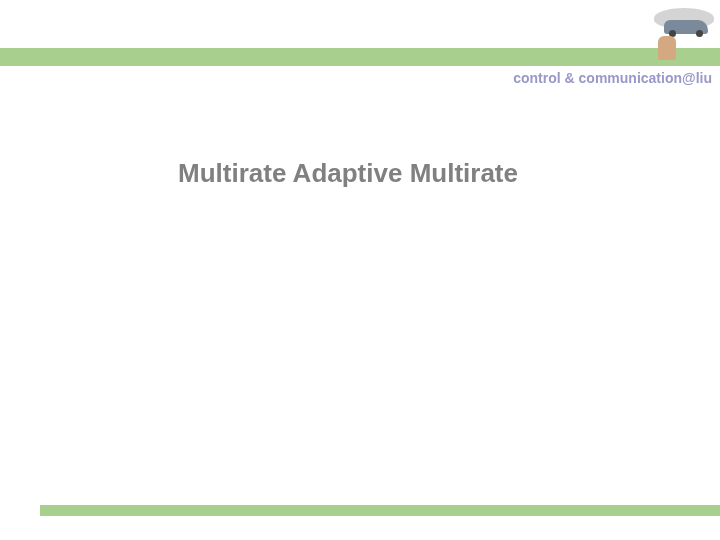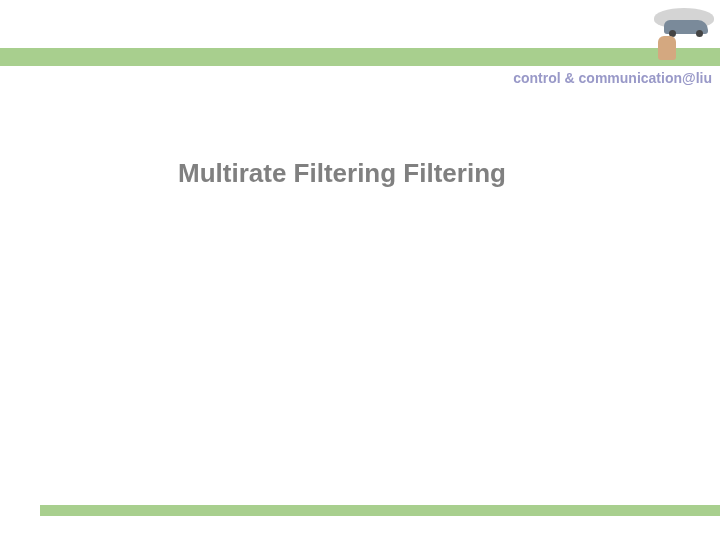--- a/index.html
+++ b/index.html
@@ -109,15 +109,15 @@
 <div class="top-bar"></div>
 
 <div class="decoration">
   <div class="deco-cloud"></div>
   <div class="deco-car"></div>
   <div class="deco-hand"></div>
 </div>
 
 <div class="subtitle">control &amp; communication@liu</div>
 
-<div class="title">Multirate Filtering Filtering</div>
+<div class="title">Multirate Adaptive Multirate</div>
 
 <div class="bottom-bar"></div>
 
 </body></html>

